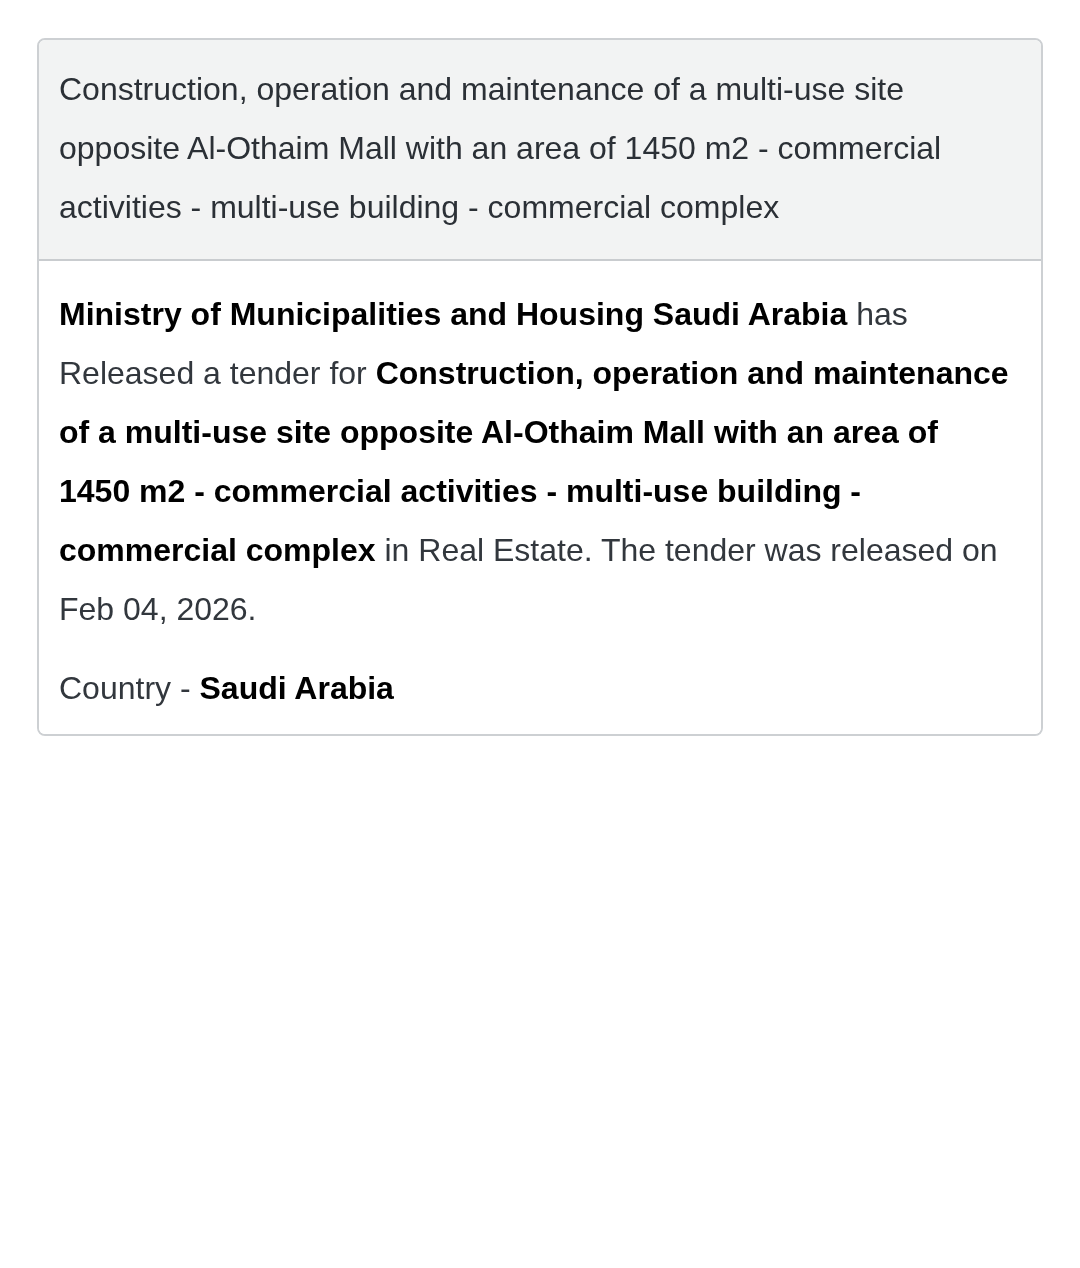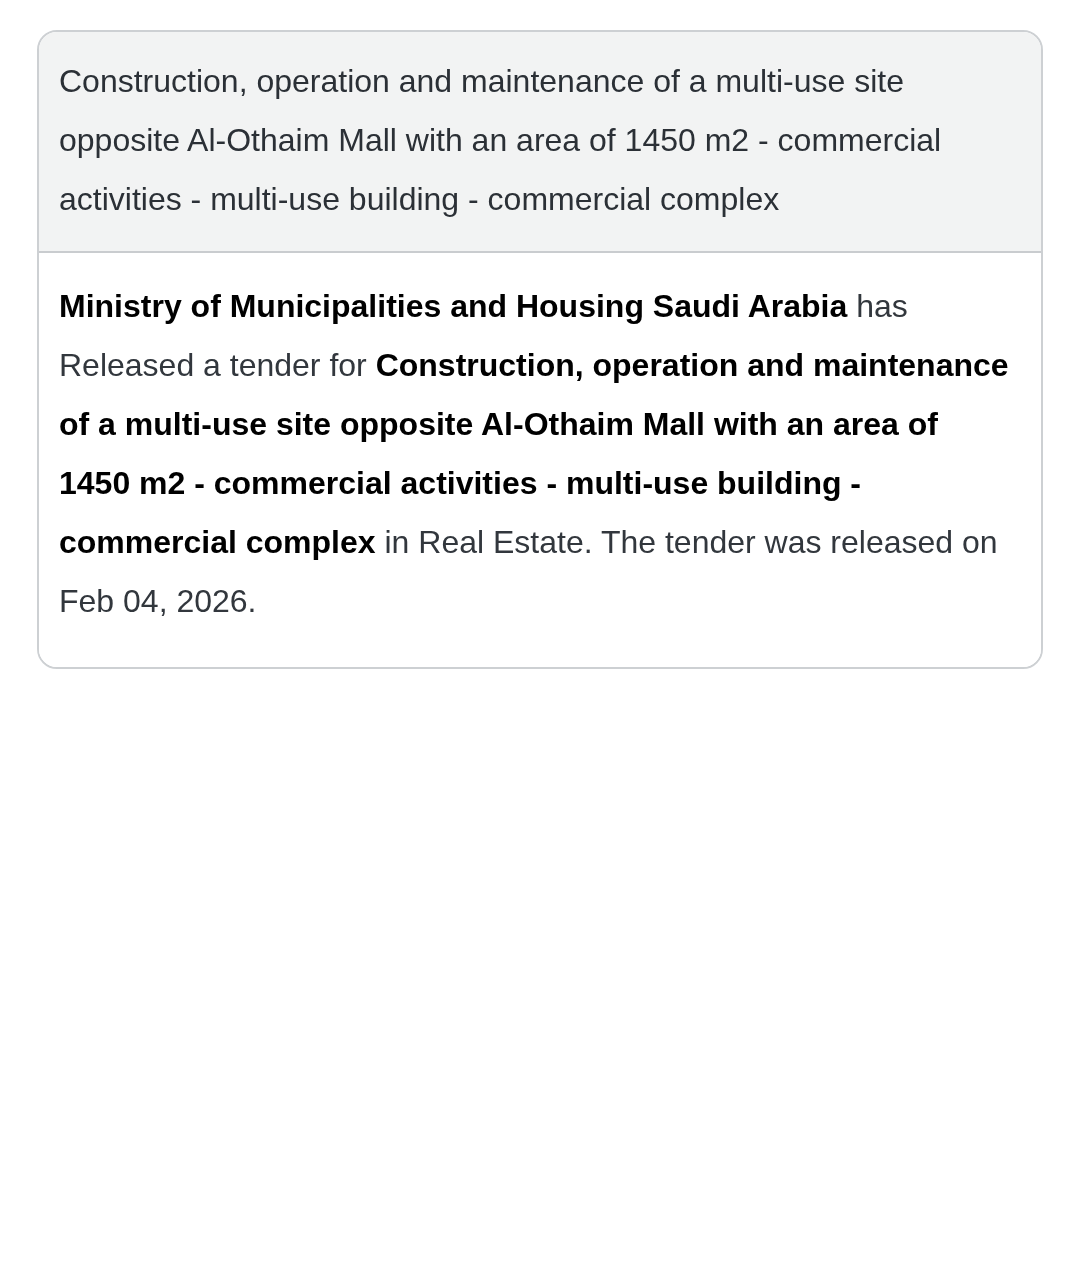--- a/index.html
+++ b/index.html
@@ -12,23 +12,23 @@
     font-family: "Liberation Sans", "DejaVu Sans", sans-serif;
   }
   .page {
     width: 1080px;
     min-height: 1268px;
     background: #ffffff;
     padding-top: 30px;
   }
   .card {
     width: 1006px;
-    margin: 0 auto;
+    margin: 8px auto;
     border: 2px solid #cdd0d3;
-    border-radius: 20px;
+    border-radius: 8px;
     overflow: hidden;
     background: #ffffff;
   }
   .card-header {
     background: #f2f3f3;
     border-bottom: 2px solid #c9cccf;
     padding: 20px 26px 22px 20px;
   }
   .card-header .title {
     font-size: 32px;
@@ -61,20 +61,21 @@
   <div class="card">
 
     <div class="card-header">
       <div class="title">Construction, operation and maintenance of a multi-use site opposite Al-Othaim Mall with an area of 1450 m2 - commercial activities - multi-use building - commercial complex</div>
     </div>
 
     <div class="card-body">
 
       <p class="intro"><strong>Ministry of Municipalities and Housing Saudi Arabia</strong><span> has Released a tender for </span><strong>Construction, operation and maintenance of a multi-use site opposite Al-Othaim Mall with an area of 1450 m2 - commercial activities - multi-use building - commercial complex</strong><span> in Real Estate. The tender was released on Feb 04, 2026.</span></p>
 
+      <p class="field"><span>Country - </span><strong>Saudi Arabia</strong></p>
 
 
 
 
 
     </div>
   </div>
 </div>
 
 </body></html>

